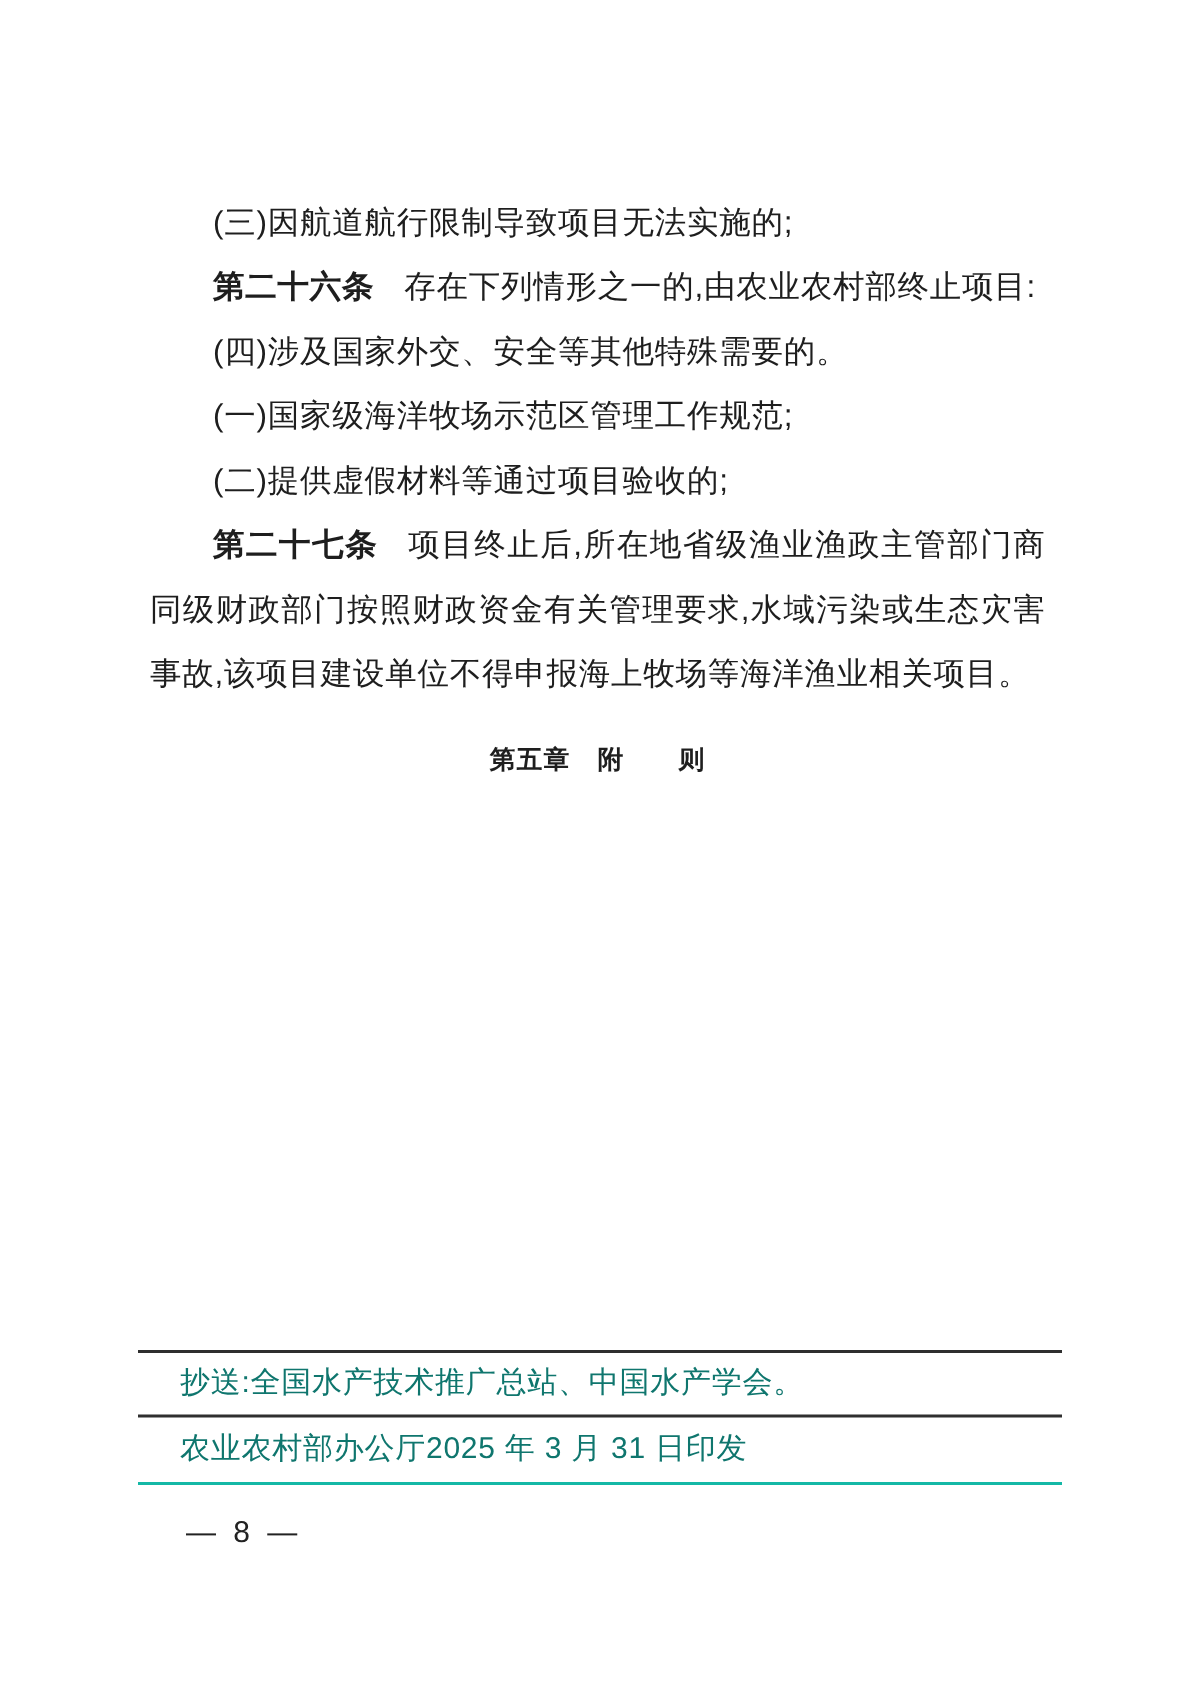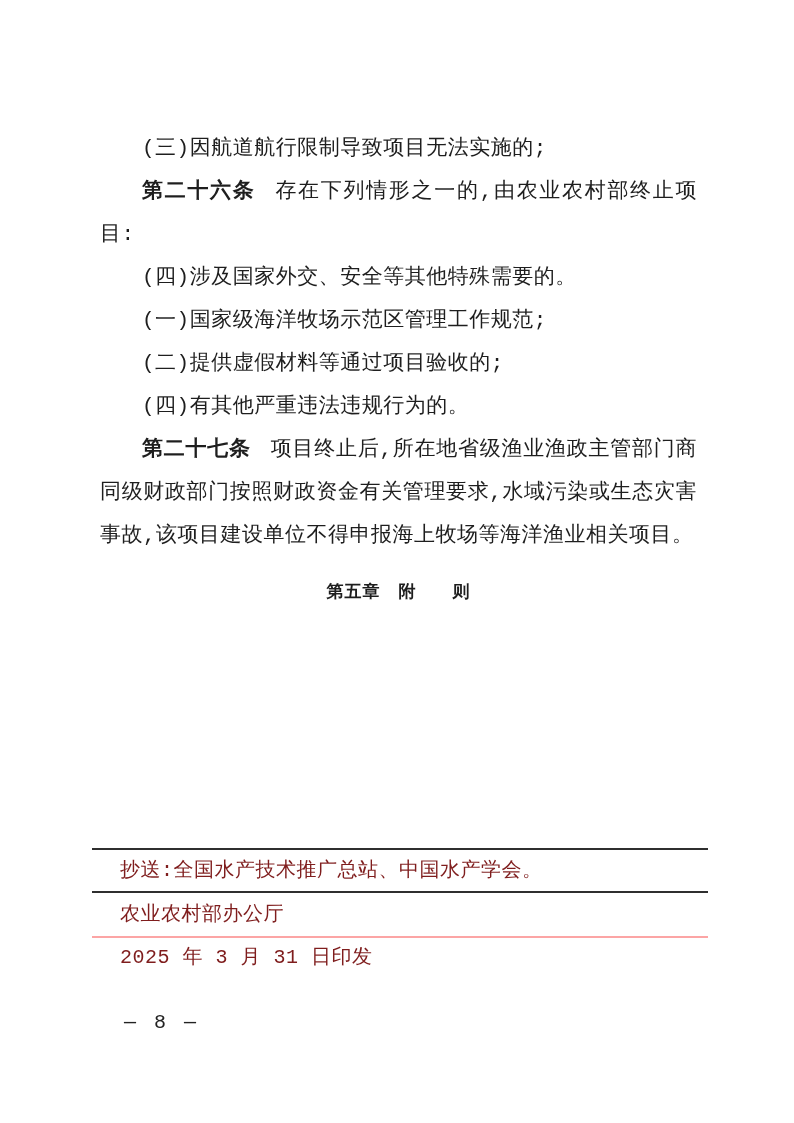--- a/index.html
+++ b/index.html
@@ -5,21 +5,21 @@
   html, body {
     margin: 0;
     padding: 0;
     background: #ffffff;
   }
   .page {
     position: relative;
     width: 794px;
     height: 1123px;
     background: #ffffff;
-    font-family: Liberation Mono, monospace;
+    font-family: Liberation Sans, sans-serif;
     color: #1e1e1e;
     overflow: hidden;
   }
   .content {
     position: absolute;
     left: 100px;
     top: 127px;
     width: 597px;
   }
   .para {
@@ -39,41 +39,40 @@
     font-size: 17px;
     line-height: 43px;
     font-weight: 700;
     text-align: center;
     text-indent: 0;
     letter-spacing: 1px;
   }
   .doc-footer {
     position: absolute;
     left: 92px;
-    top: 848px;
+    top: 900px;
     width: 616px;
     border-top: 2px solid #2f2f2f;
-    border-bottom: 2px solid #fca5a5;
+    border-bottom: 2px solid #14b8a6;
     font-size: 20px;
-    color: #7f1d1d;
+    color: #0f766e;
   }
   .footer-row.cc-row {
     height: 41px;
     line-height: 41px;
     padding-left: 28px;
     border-bottom: 2px solid #2f2f2f;
     letter-spacing: 0.5px;
   }
   .footer-row.issue-row {
     height: 43px;
     line-height: 43px;
     display: flex;
     padding: 0 34px 0 28px;
     letter-spacing: 0.5px;
-    flex-direction: column;
   }
   .page-number {
     position: absolute;
     left: 124px;
     top: 1001px;
     font-size: 20px;
     line-height: 43px;
     letter-spacing: 3px;
     color: #222222;
   }
@@ -99,23 +98,20 @@
 
     <p class="para">
       <span>(一)国家级海洋牧场示范区管理工作规范;</span>
     </p>
 
     <p class="para">
       <span>(二)提供虚假材料等通过项目验收的;</span>
     </p>
 
 
-    <p class="para">
-      <span>(四)有其他严重违法违规行为的。</span>
-    </p>
 
     <p class="para">
       <span class="lead">第二十七条</span><span>项目终止后,所在地省级渔业渔政主管部门商同级财政部门按照财政资金有关管理要求,水域污染或生态灾害事故,该项目建设单位不得申报海上牧场等海洋渔业相关项目。</span>
     </p>
 
     <h2 class="chapter">第五章　附　　则</h2>
 
 
   </main>
 

